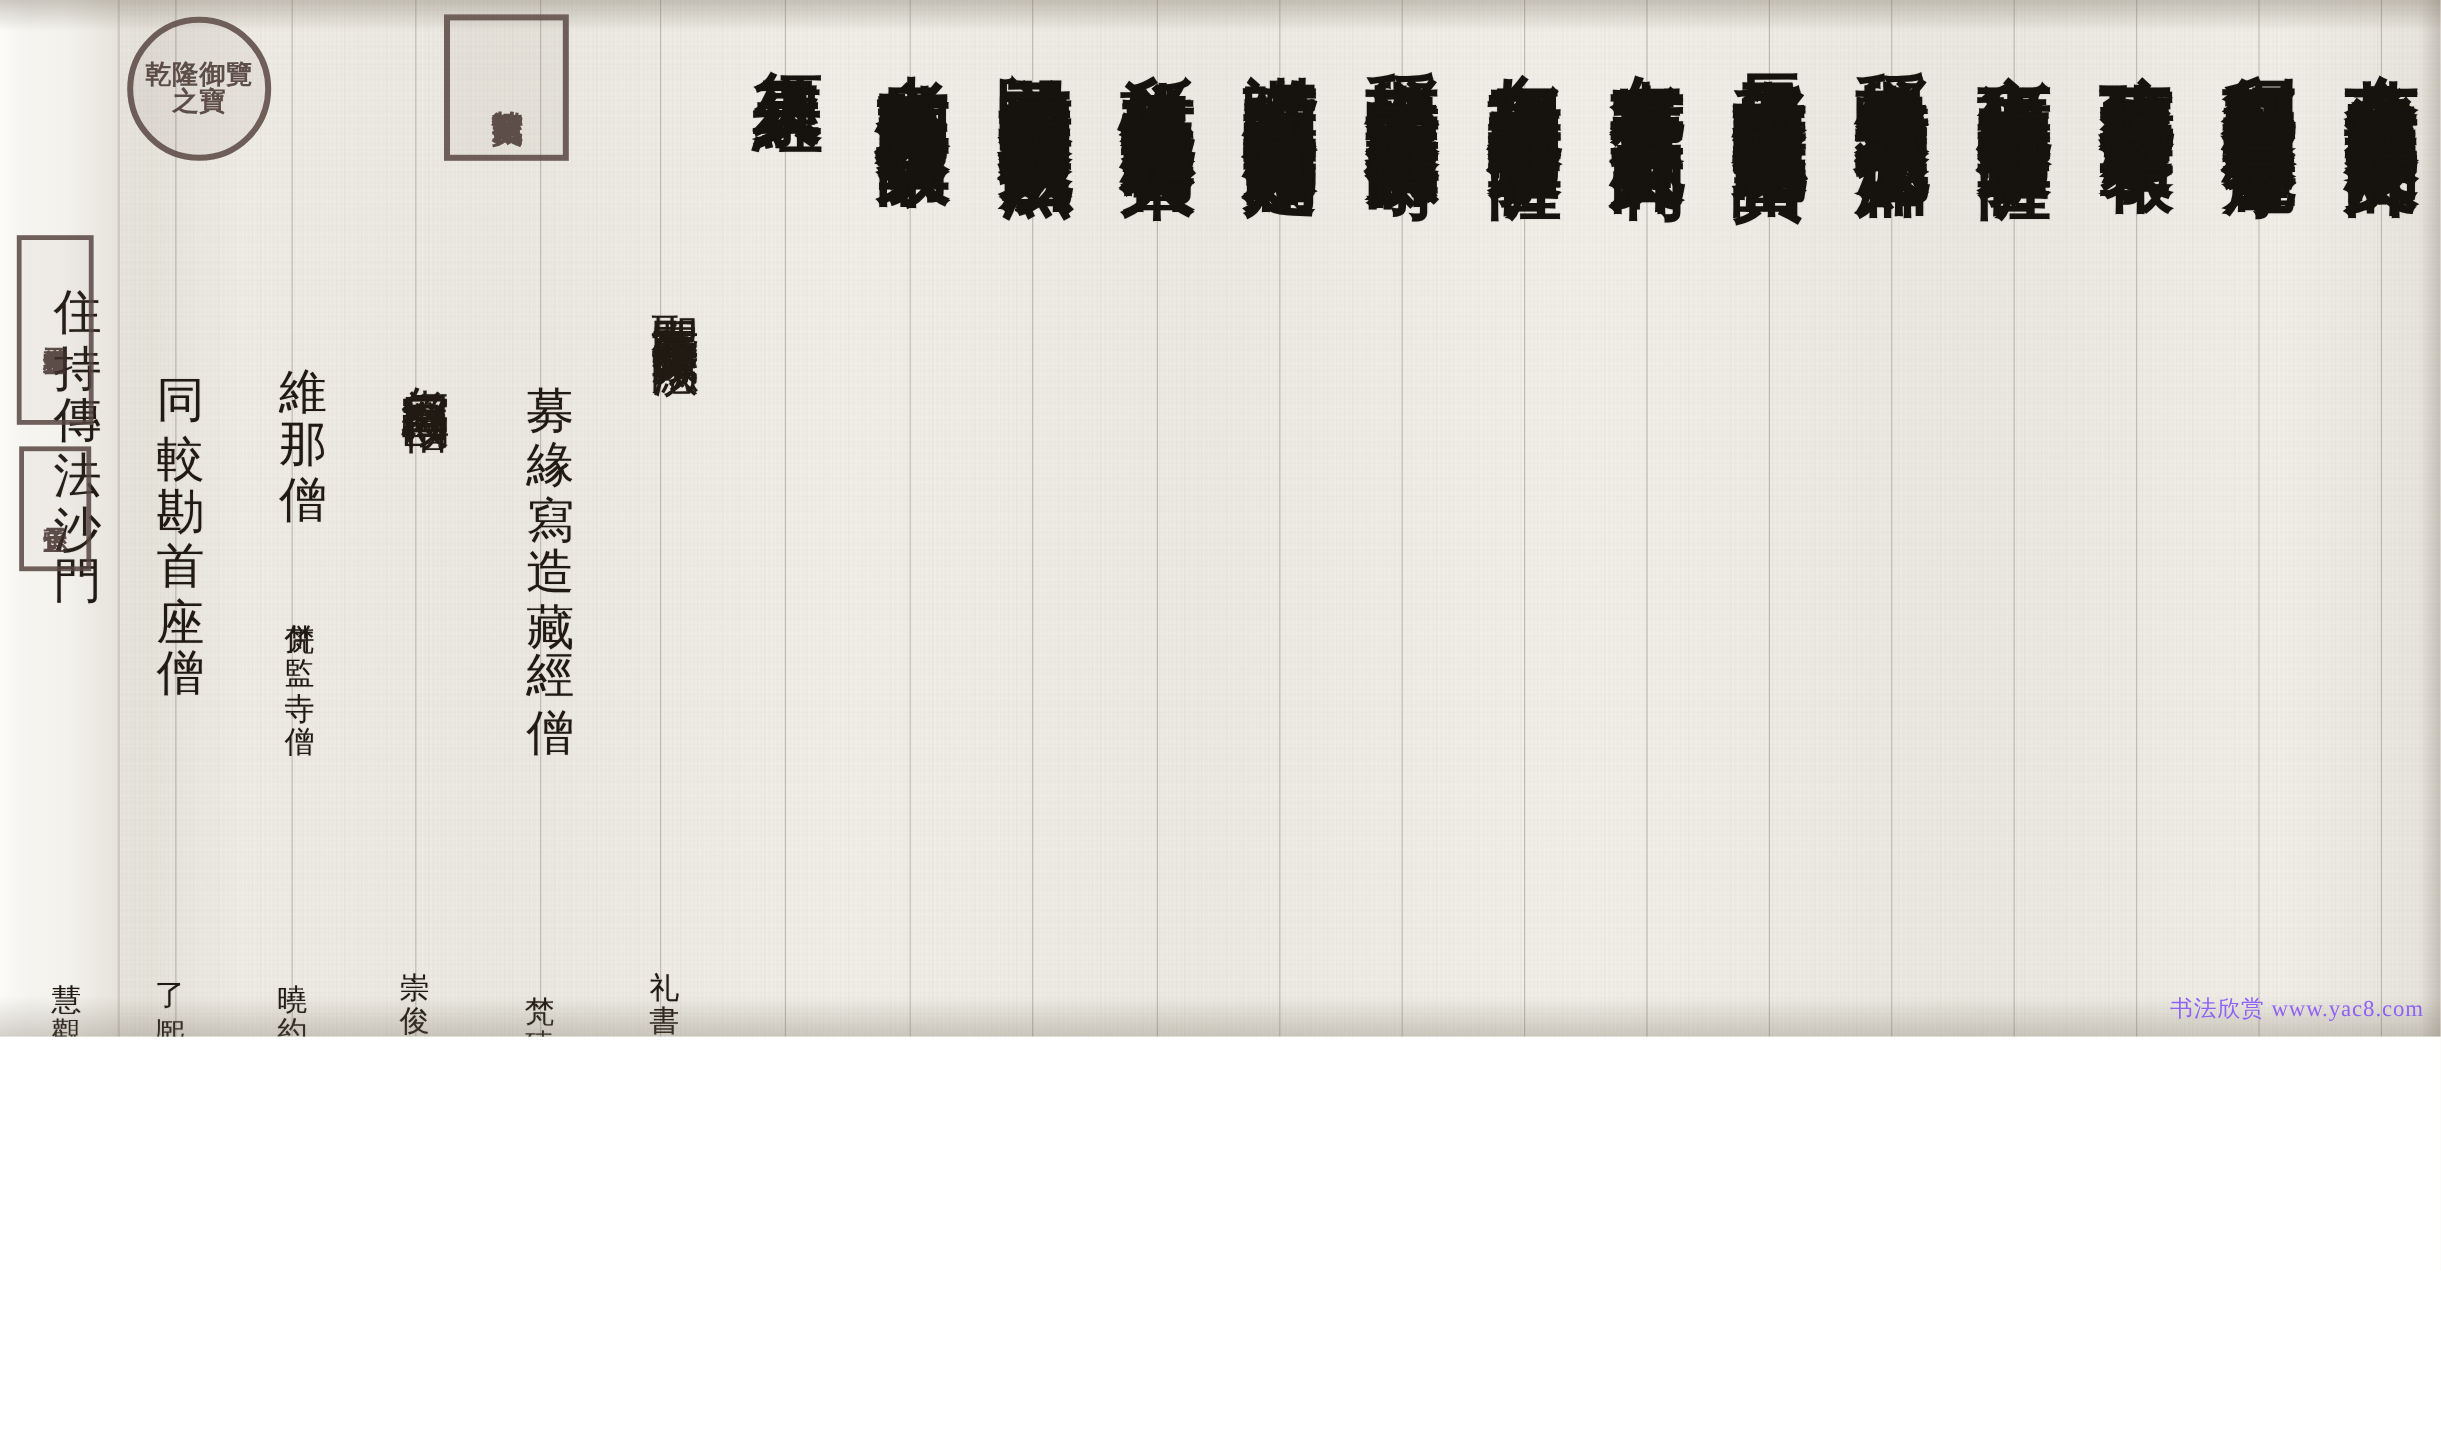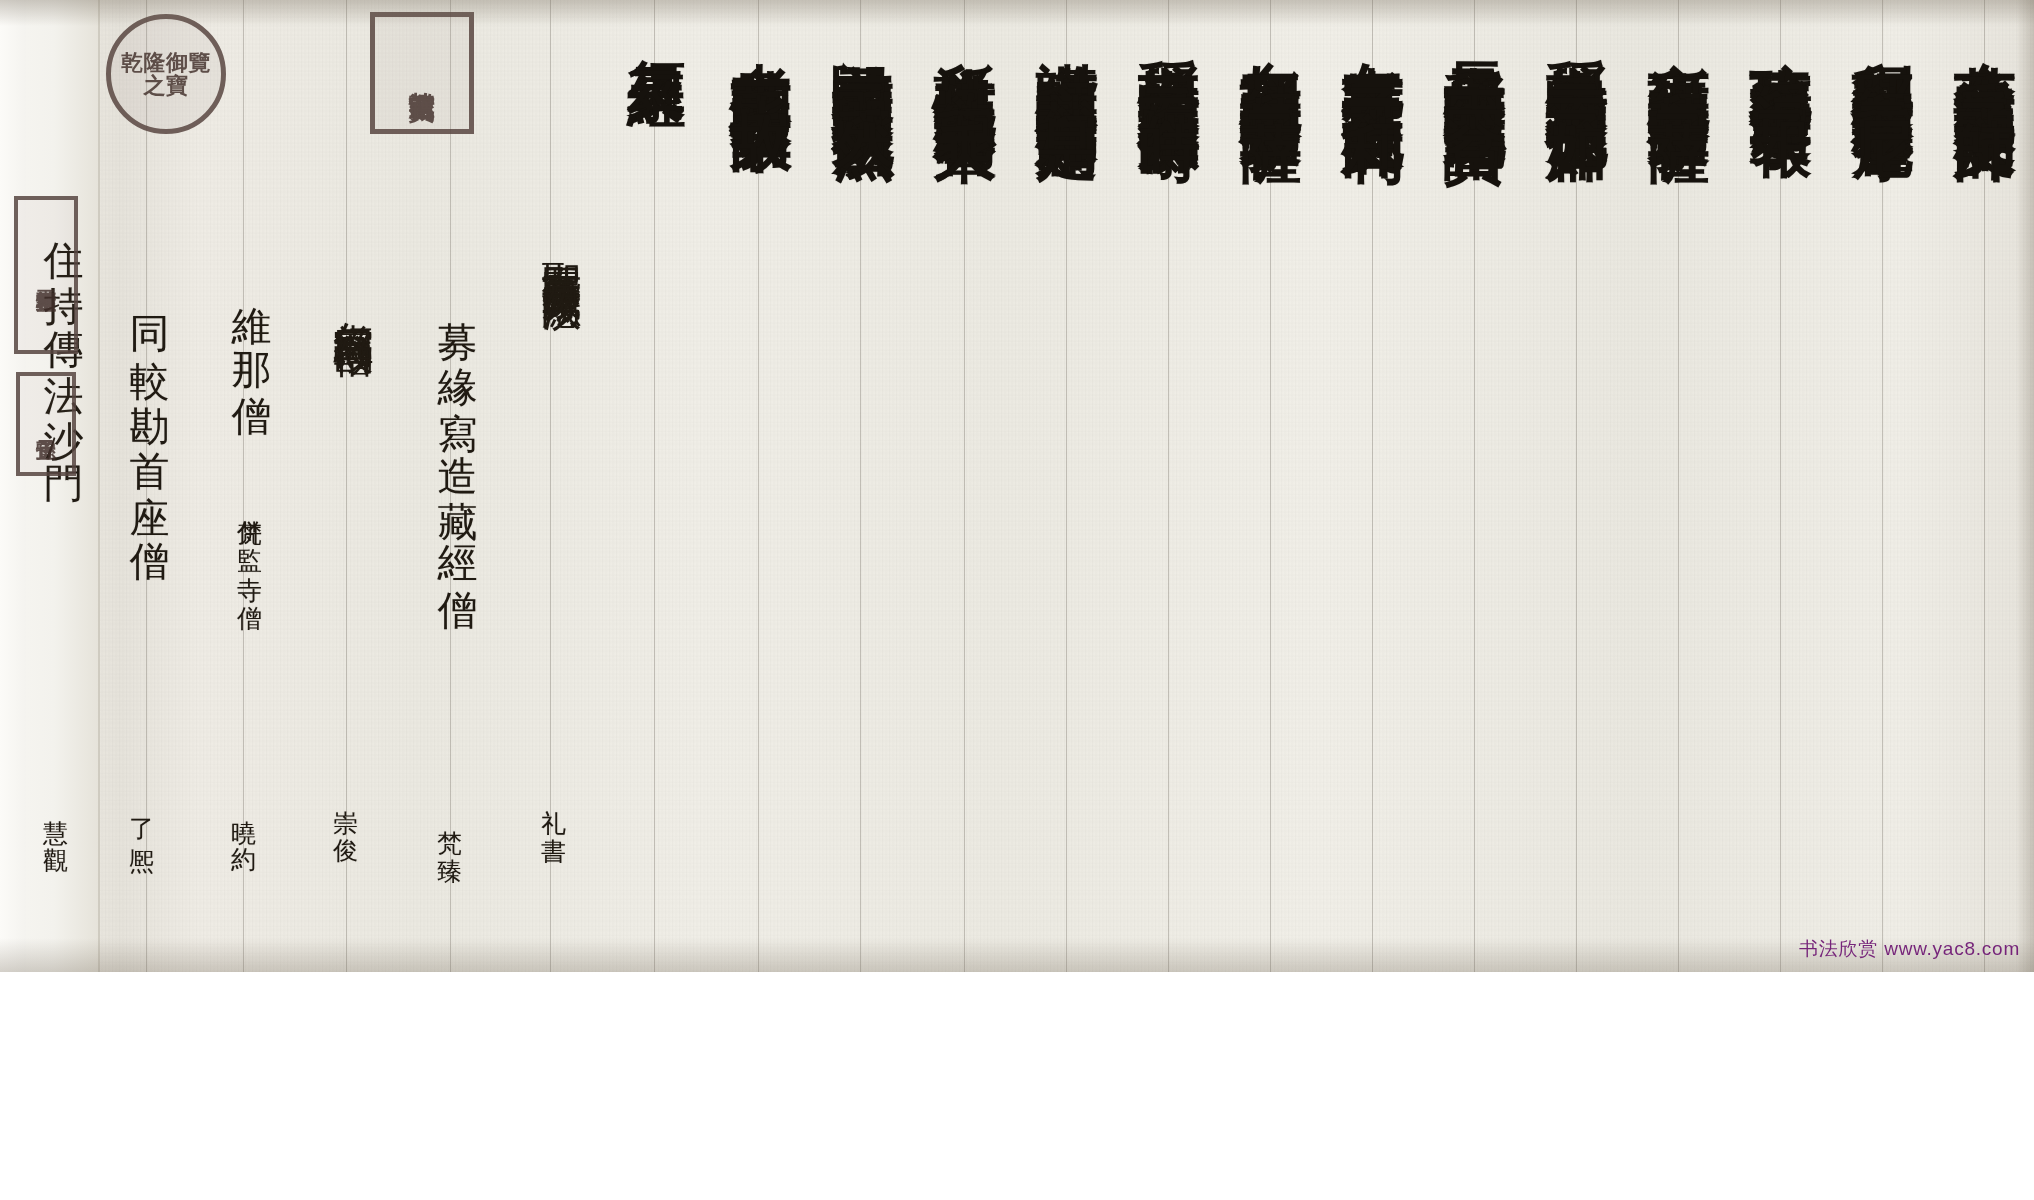--- a/index.html
+++ b/index.html
@@ -3,21 +3,21 @@
 <meta charset="utf-8">
 <style>
   html, body {
     margin: 0;
     padding: 0;
     background: #ffffff;
   }
   #page {
     position: relative;
     width: 2034px;
-    height: 972px;
+    height: 864px;
     overflow: hidden;
     background: #f2f0ea;
     font-family: "DejaVu Serif", serif;
   }
   
   .paper-base {
     position: absolute;
     inset: 0;
     background:
       linear-gradient(90deg,
@@ -144,23 +144,23 @@
     writing-mode: vertical-rl;
     text-orientation: upright;
     line-height: 1.15;
     background: rgba(150, 120, 110, 0.07);
   }
   
   .watermark {
     position: absolute;
     right: 14px;
     bottom: 10px;
-    font-family: Liberation Sans, sans-serif;
+    font-family: Liberation Serif, serif;
     font-size: 19px;
-    color: #701a75;
+    color: #8b5cf6;
     letter-spacing: 0.04em;
     opacity: 0.95;
   }
   
   .edge-shade-top {
     position: absolute;
     left: 0; right: 0; top: 0;
     height: 26px;
     background: linear-gradient(180deg, rgba(120,110,95,0.35), rgba(120,110,95,0));
     pointer-events: none;

